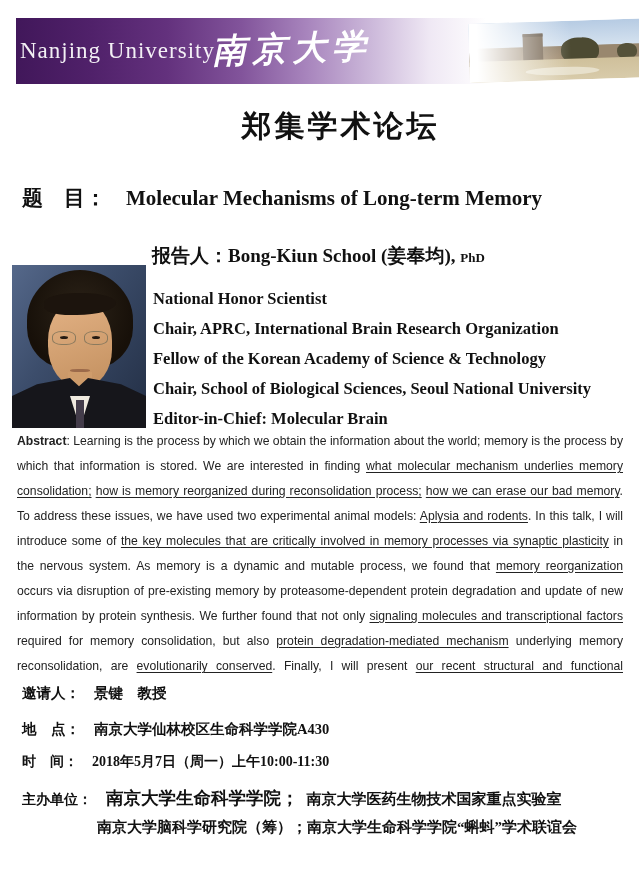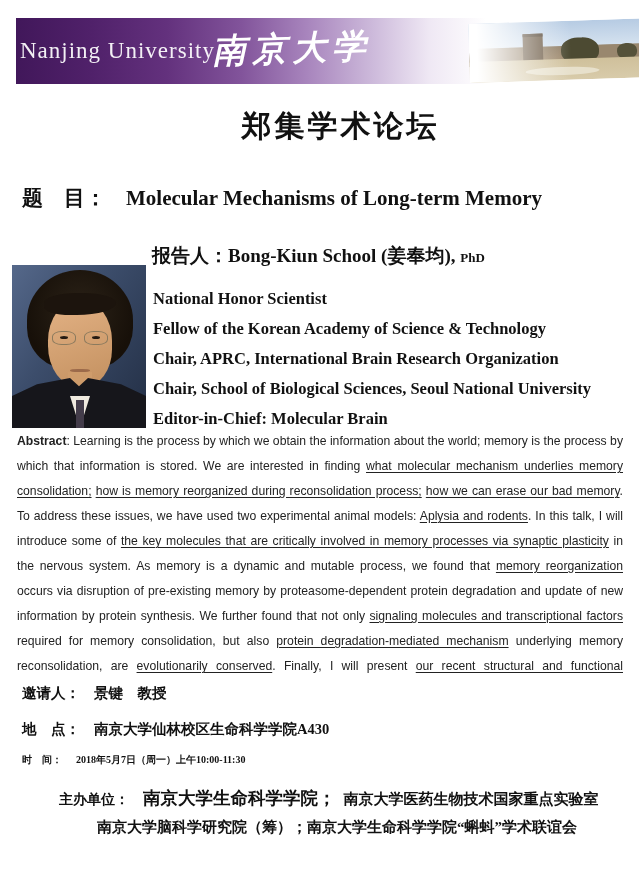--- a/index.html
+++ b/index.html
@@ -125,22 +125,22 @@
     font-size: 12.2px; line-height: 25px; color: #222;
     text-align: justify; overflow: hidden;
   }
   .seg-bold { font-weight: bold; }
   .seg-underline { text-decoration: underline; text-underline-offset: 2px; }
 
   
   .detail-row { position: absolute; left: 22px; font-weight: bold; white-space: nowrap; text-align: center; }
   .row-inviter { top: 684px; font-size: 14.5px; }
   .row-venue   { top: 720px; font-size: 14.5px; }
-  .row-time    { top: 753px; font-size: 10px; }
-  .row-host    { top: 786px; font-size: 14px; margin-left: 37px; }
+  .row-time    { top: 753px; font-size: 14px; }
+  .row-host    { top: 786px; font-size: 14px; }
   .row-host .org1 { font-size: 17.5px; }
   .row-host .org2 { font-size: 15px; margin-left: 8px; }
   .row-host2   { top: 818px; left: 97px; font-size: 15px; }
   .detail-row .label { margin-right: 14px; }
 </style>
 </head>
 <body>
 
 <div class="page">
 
@@ -184,22 +184,22 @@
     <div class="sp-tie"></div>
   </div>
 
   <div class="speaker-header">
     <span>报告人：</span><span>Bong-Kiun School  (姜奉均),</span>
     <span class="degree">PhD</span>
   </div>
 
   <div class="credentials">
       <div class="credential">National Honor Scientist</div>
+      <div class="credential">Chair, APRC, International Brain Research Organization</div>
       <div class="credential">Fellow of the Korean Academy of Science &amp; Technology</div>
-      <div class="credential">Chair, APRC, International Brain Research Organization</div>
       <div class="credential">Chair, School of Biological Sciences, Seoul National University</div>
       <div class="credential">Editor-in-Chief: Molecular Brain</div>
     </div>
 
   <div class="abstract"><span class="seg-bold">Abstract</span><span>: Learning is the process by which we obtain the information about the world; memory is the process by which that information is stored. We are interested in finding </span><span class="seg-underline">what molecular mechanism underlies memory consolidation;</span><span> </span><span class="seg-underline">how is memory reorganized during reconsolidation process;</span><span> </span><span class="seg-underline">how we can erase our bad memory</span><span>. To address these issues, we have used two experimental animal models: </span><span class="seg-underline">Aplysia and rodents</span><span>. In this talk, I will introduce some of </span><span class="seg-underline">the key molecules that are critically involved in memory processes via synaptic plasticity</span><span> in the nervous system. As memory is a dynamic and mutable process, we found that </span><span class="seg-underline">memory reorganization</span><span> occurs via disruption of pre-existing memory by proteasome-dependent protein degradation and update of new information by protein synthesis. We further found that not only </span><span class="seg-underline">signaling molecules and transcriptional factors</span><span> required for memory consolidation, but also </span><span class="seg-underline">protein degradation-mediated mechanism</span><span> underlying memory reconsolidation, are </span><span class="seg-underline">evolutionarily conserved</span><span>. Finally, I will present </span><span class="seg-underline">our recent structural and functional approaches to reveal enhanced structural and functional connectivity between engram cells</span></div>
 
   <div class="detail-row row-inviter">
     <span class="label">邀请人：</span><span>景键　教授</span>
   </div>
   <div class="detail-row row-venue">

